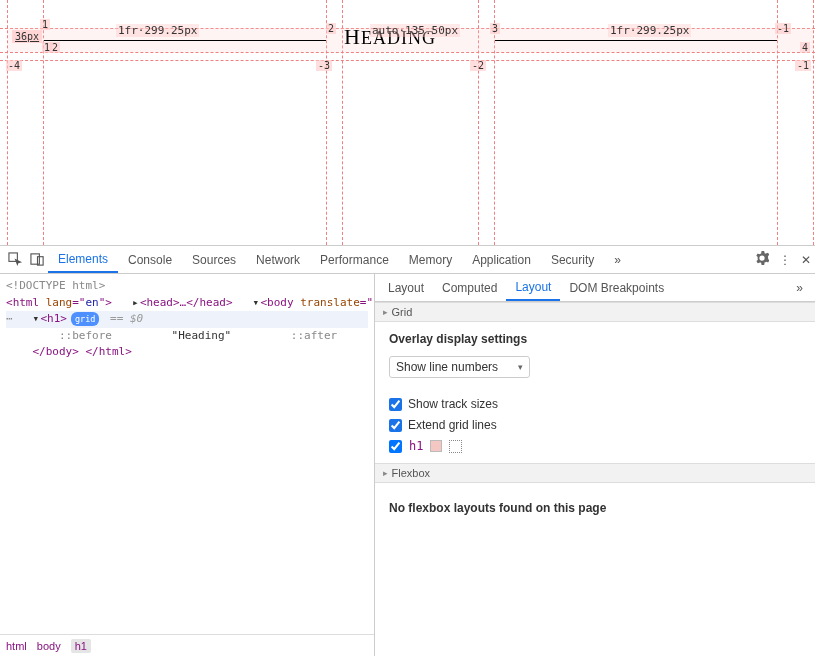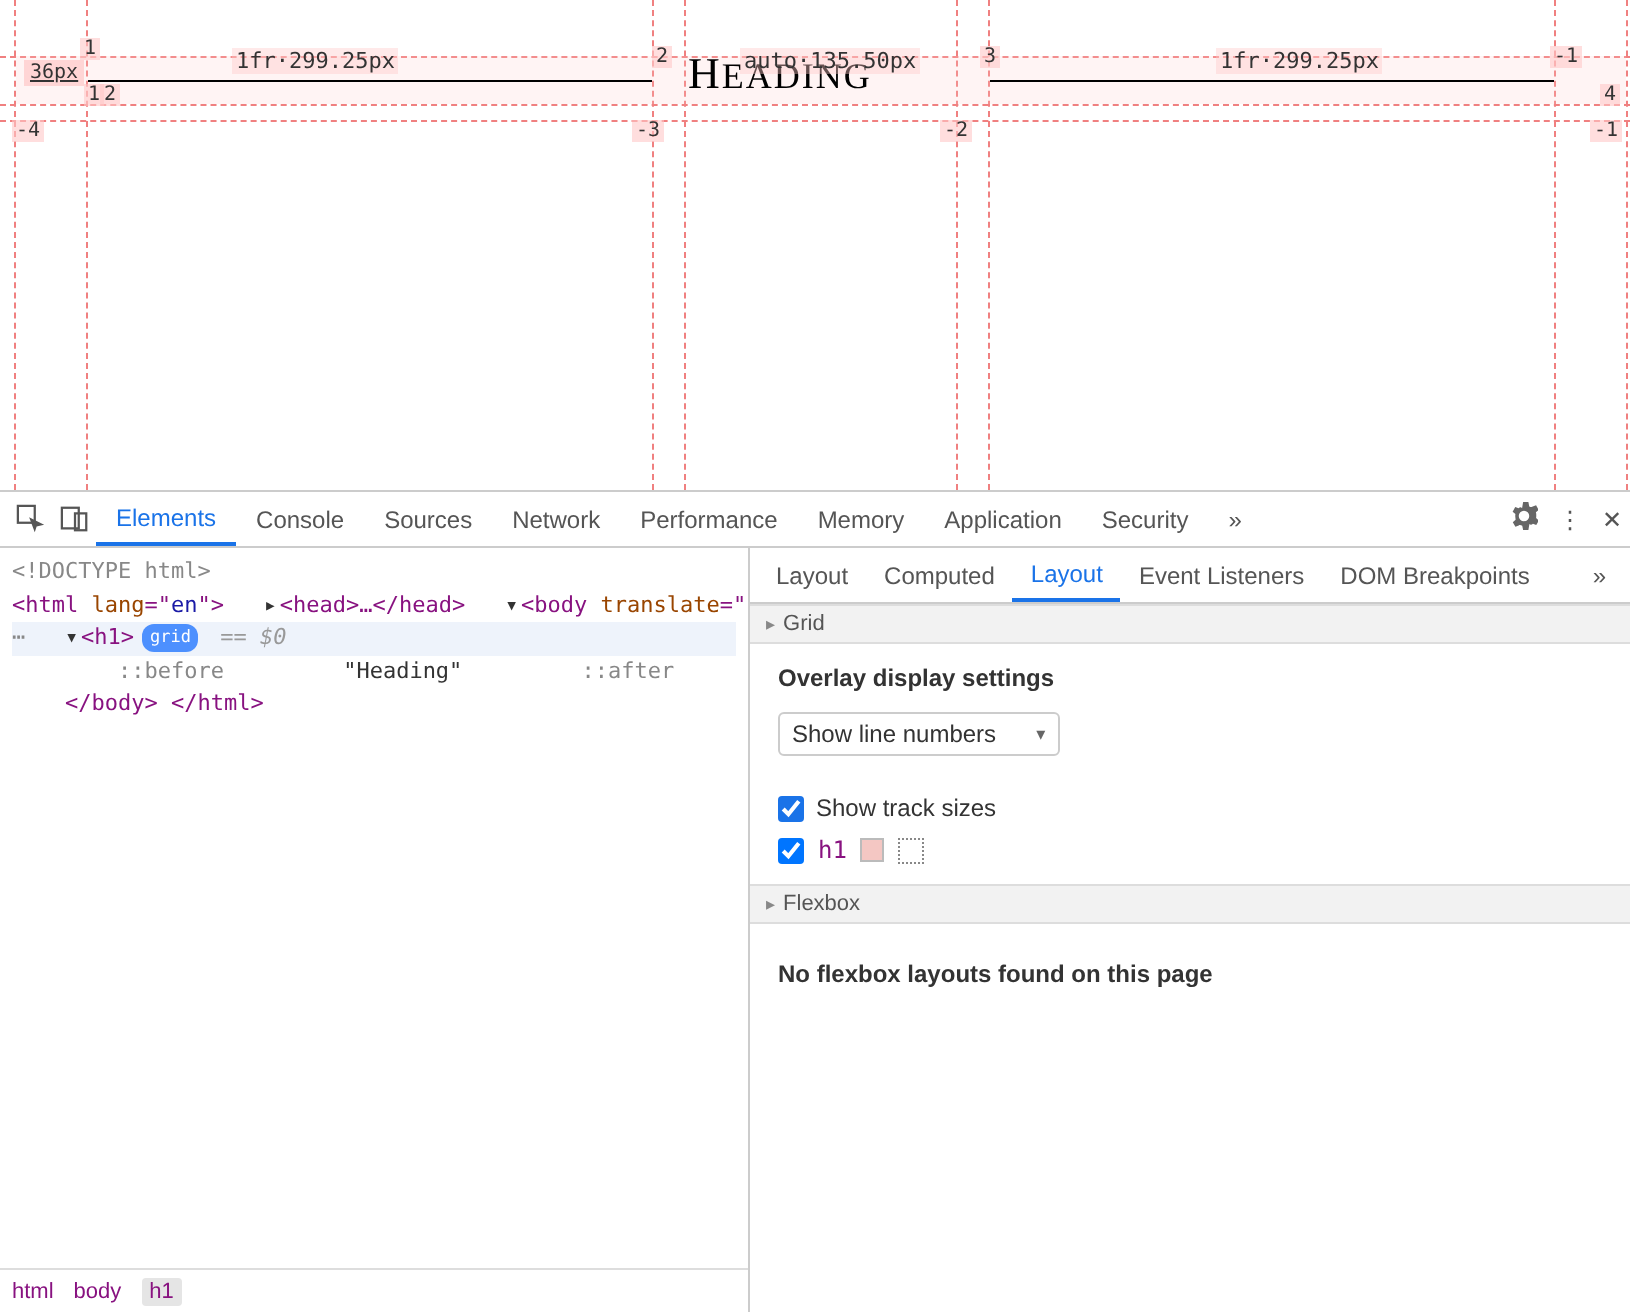--- a/index.html
+++ b/index.html
@@ -173,36 +173,39 @@
         <span class="bc">body</span>
         <span class="bc sel">h1</span>
       </div>
     </div>
 
     <div class="styles-panel">
       <div class="styles-tabs">
         <div class="stab">Layout</div>
         <div class="stab">Computed</div>
         <div class="stab active">Layout</div>
-        <div class="stab">Event Listeners</div>
         <div class="stab">DOM Breakpoints</div>
         <div class="more">»</div>
       </div>
 
       <div class="section-head">Grid</div>
 
       <div class="styles-body">
         <div class="subtitle">Overlay display settings</div>
         <div class="select-box">
           <span>Show line numbers</span>
           <span class="caret">▾</span>
         </div>
         <div class="check-row">
           <input type="checkbox" checked="" style="">
           <span>Show track sizes</span>
+        </div>
+        <div class="check-row">
+          <input type="checkbox" checked="" style="">
+          <span>Extend grid lines</span>
         </div>
 
         <div class="overlays">
           <div class="ov-row">
             <input type="checkbox" checked="" style="">
             <span class="ov-label">h1</span>
             <span class="swatch"></span>
             <span class="small-icon"></span>
           </div>
         </div>

